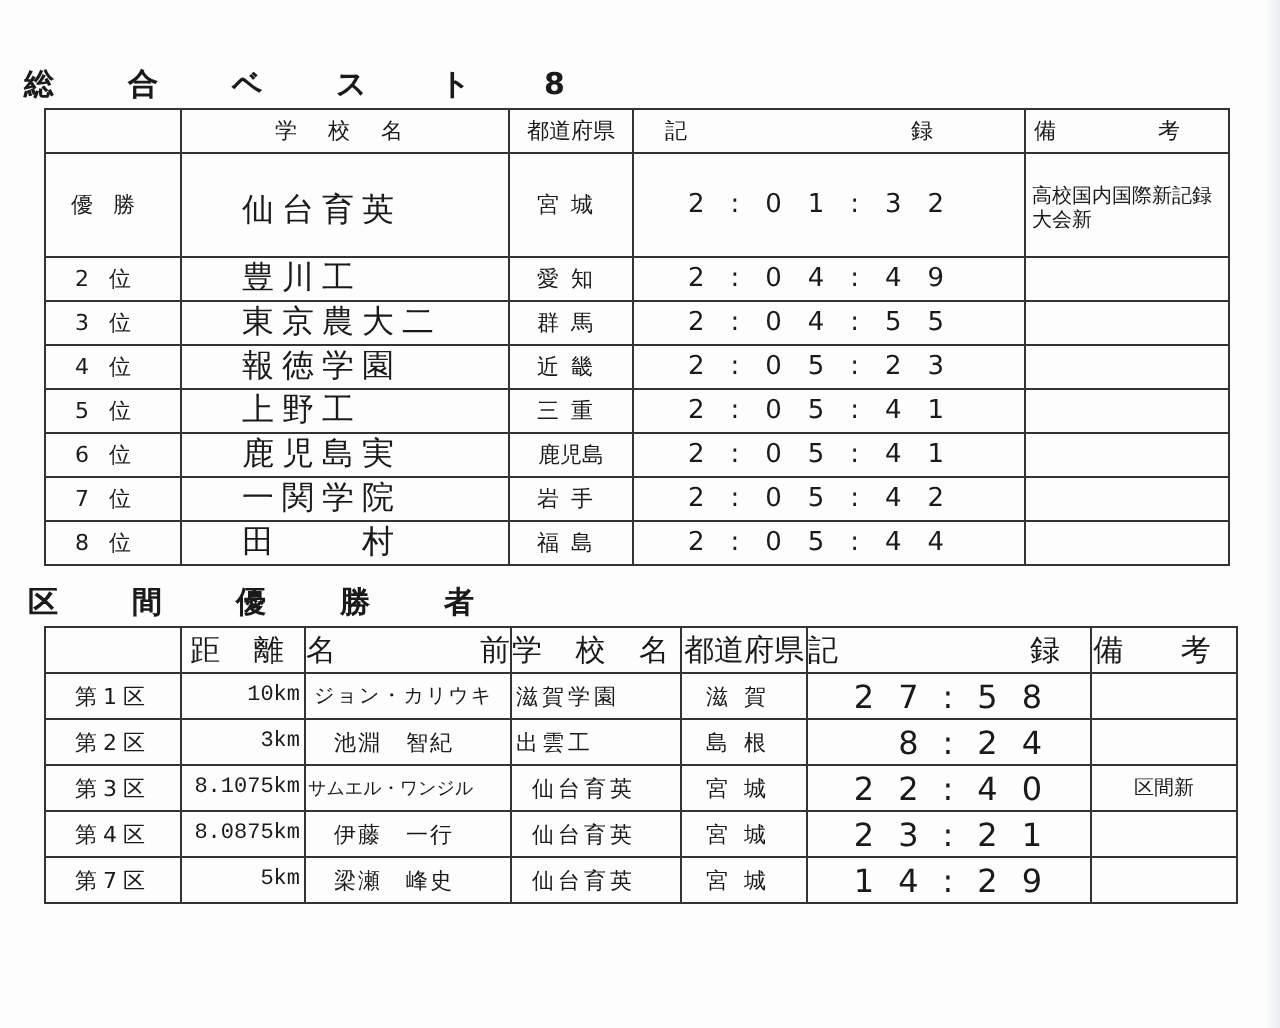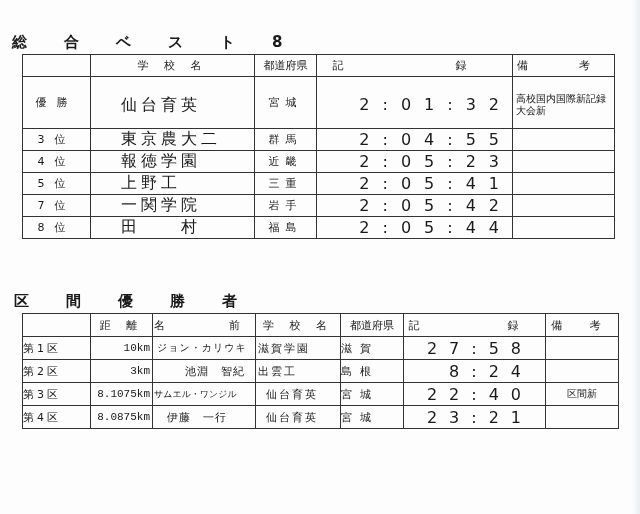--- a/index.html
+++ b/index.html
@@ -16,30 +16,30 @@
   td, th {
     border:1px solid #333; padding:0; font-weight:normal; overflow:hidden; white-space:nowrap;
   }
   #t1 { left:22px; top:54px; width:592px; }
   #t1 th { height:21px; font-size:11px; text-align:center; letter-spacing:6px; }
   #t1 td { height:21px; font-size:12px; }
   #t1 tr.winner td { height:33px; vertical-align:top; padding-top:18px; }
   #t1 .rank { text-align:center; letter-spacing:10px; font-size:11px; }
   #t1 .school { font-size:16px; letter-spacing:4px; padding-left:30px; }
   #t1 .pref { text-align:center; font-size:11px; letter-spacing:6px; }
-  #t1 .time { font-size:16px; letter-spacing:13px; text-align:right; font-family:"DejaVu Sans", sans-serif; }
+  #t1 .time { font-size:13px; letter-spacing:13px; text-align:center; font-family:"DejaVu Sans", sans-serif; }
   #t1 .note { font-size:10px; line-height:12px; padding-left:3px; white-space:normal; }
   #t2 { left:22px; top:313px; width:596px; }
-  #t2 th { height:22px; font-size:11px; text-align:center; letter-spacing:6px; }
+  #t2 th { height:22px; font-size:15px; text-align:center; letter-spacing:6px; }
   #t2 td { height:22px; font-size:11px; }
-  #t2 .leg { text-align:left; letter-spacing:3px; }
+  #t2 .leg { text-align:center; letter-spacing:3px; }
   #t2 .dist { text-align:right; padding-right:2px; font-family:Liberation Mono, monospace; font-size:11px; }
   #t2 .name { padding-left:8px; font-size:11px; letter-spacing:1px; }
   #t2 .school { padding-left:10px; font-size:11px; letter-spacing:2px; }
-  #t2 .pref { text-align:left; letter-spacing:8px;margin-left:27px; }
+  #t2 .pref { text-align:center; letter-spacing:8px;margin-left:27px; }
   #t2 .time { font-size:16px; letter-spacing:12px; text-align:right; padding-right:12px; }
   #t2 .note { text-align:center; font-size:10px; }
   .edge { position:absolute; right:0; top:0; width:8px; height:514px; background:linear-gradient(90deg,#fdfdfd,#e9eef2); }
 </style>
 </head>
 <body>
 
 <div class="sec-title" style="left:12px; top:33px;">
   <span style="width:52px">総</span>
   <span style="width:52px">合</span>
@@ -66,37 +66,51 @@
     <th style="letter-spacing:20px">備　考</th>
   </tr>
   <tr class="winner">
     <td class="rank">優勝</td>
     <td class="school">仙台育英</td>
     <td class="pref">宮城</td>
     <td class="time">2:01:32</td>
     <td class="note" style="vertical-align:top;padding-top:16px">高校国内国際新記録 大会新</td>
   </tr>
   <tr>
+    <td class="rank">2位</td>
+    <td class="school">豊川工</td>
+    <td class="pref">愛知</td>
+    <td class="time">2:04:49</td>
+    <td class="note"></td>
+  </tr>
+  <tr>
     <td class="rank">3位</td>
     <td class="school">東京農大二</td>
     <td class="pref">群馬</td>
     <td class="time">2:04:55</td>
     <td class="note"></td>
   </tr>
   <tr>
     <td class="rank">4位</td>
     <td class="school">報徳学園</td>
     <td class="pref">近畿</td>
     <td class="time">2:05:23</td>
     <td class="note"></td>
   </tr>
   <tr>
     <td class="rank">5位</td>
     <td class="school">上野工</td>
     <td class="pref">三重</td>
+    <td class="time">2:05:41</td>
+    <td class="note"></td>
+  </tr>
+  <tr>
+    <td class="rank">6位</td>
+    <td class="school">鹿児島実</td>
+    <td class="pref" style="letter-spacing:0">鹿児島</td>
     <td class="time">2:05:41</td>
     <td class="note"></td>
   </tr>
   <tr>
     <td class="rank">7位</td>
     <td class="school">一関学院</td>
     <td class="pref">岩手</td>
     <td class="time">2:05:42</td>
     <td class="note"></td>
   </tr>
@@ -143,21 +157,21 @@
     <td class="dist">10km</td>
     <td class="name" style="padding-left:4px;font-size:10px">ジョン・カリウキ</td>
     <td class="school" style="padding-left:2px">滋賀学園</td>
     <td class="pref">滋賀</td>
     <td class="time">27:58</td>
     <td class="note"></td>
   </tr>
   <tr>
     <td class="leg">第2区</td>
     <td class="dist">3km</td>
-    <td class="name" style="padding-left:32px">池淵　智紀</td>
+    <td class="name" style="padding-left:14px">池淵　智紀</td>
     <td class="school" style="padding-left:2px">出雲工</td>
     <td class="pref">島根</td>
     <td class="time">8:24</td>
     <td class="note"></td>
   </tr>
   <tr>
     <td class="leg">第3区</td>
     <td class="dist">8.1075km</td>
     <td class="name" style="padding-left:1px;font-size:9px;letter-spacing:0">サムエル・ワンジル</td>
     <td class="school">仙台育英</td>
@@ -167,16 +181,25 @@
   </tr>
   <tr>
     <td class="leg">第4区</td>
     <td class="dist">8.0875km</td>
     <td class="name" style="padding-left:14px">伊藤　一行</td>
     <td class="school">仙台育英</td>
     <td class="pref">宮城</td>
     <td class="time">23:21</td>
     <td class="note"></td>
   </tr>
+  <tr>
+    <td class="leg">第7区</td>
+    <td class="dist">5km</td>
+    <td class="name" style="padding-left:14px">梁瀬　峰史</td>
+    <td class="school">仙台育英</td>
+    <td class="pref">宮城</td>
+    <td class="time">14:29</td>
+    <td class="note"></td>
+  </tr>
 </tbody>
   </table>
 
 <div class="edge"></div>
 
 </body></html>

